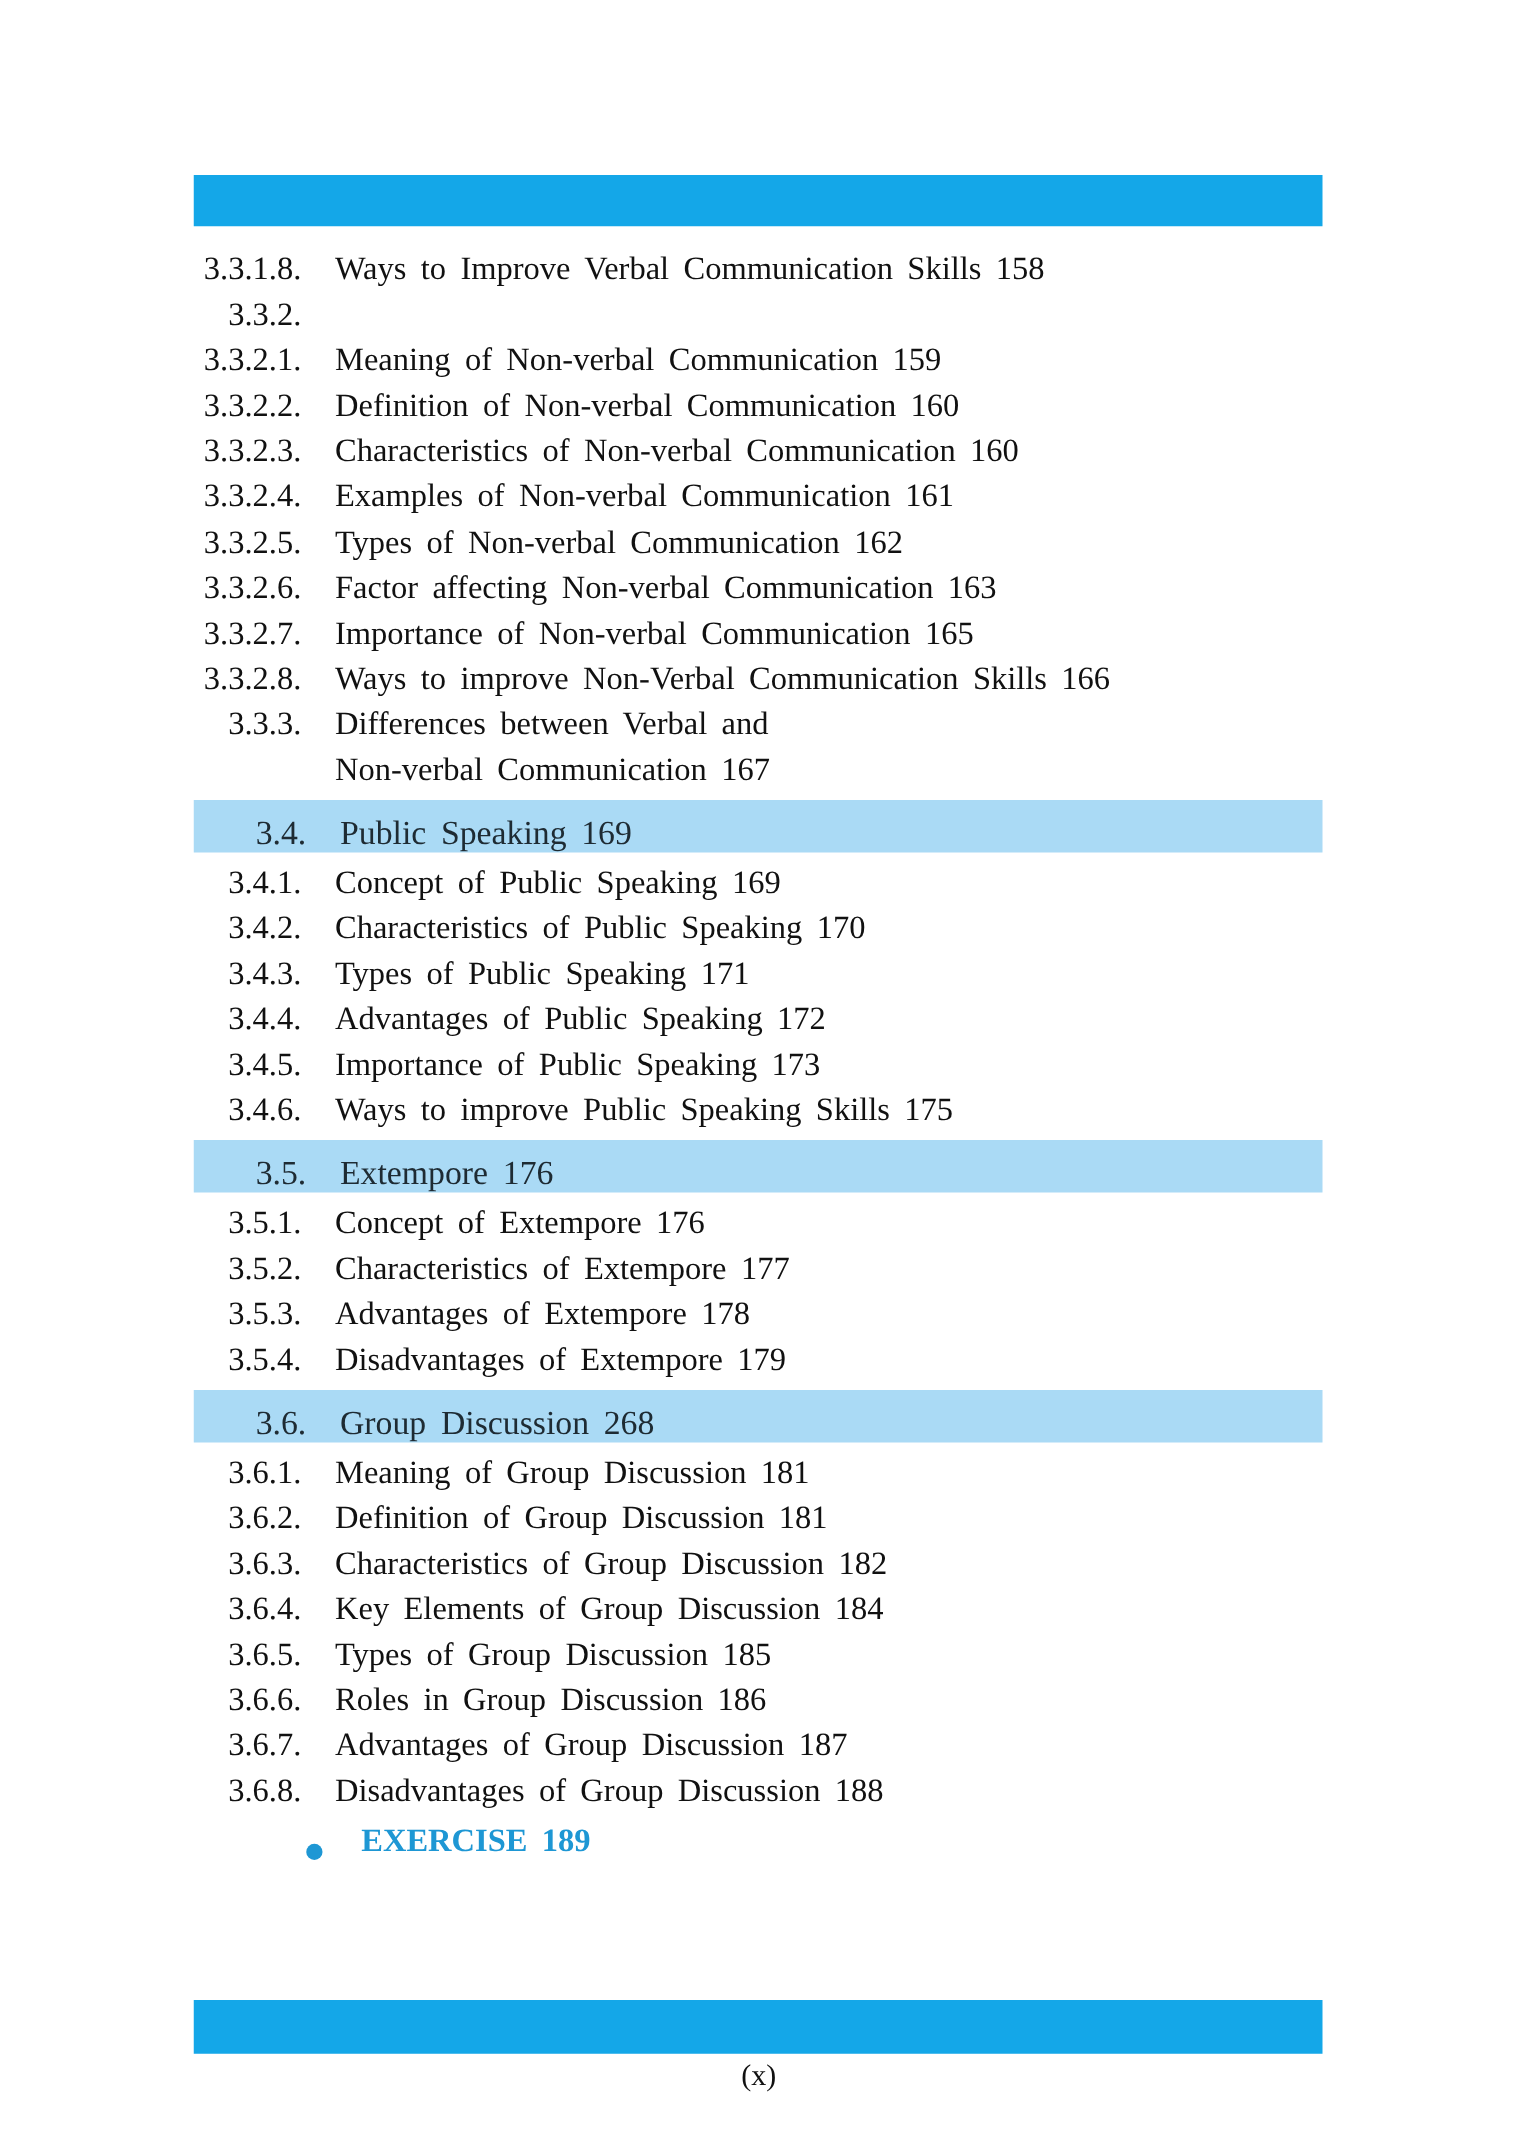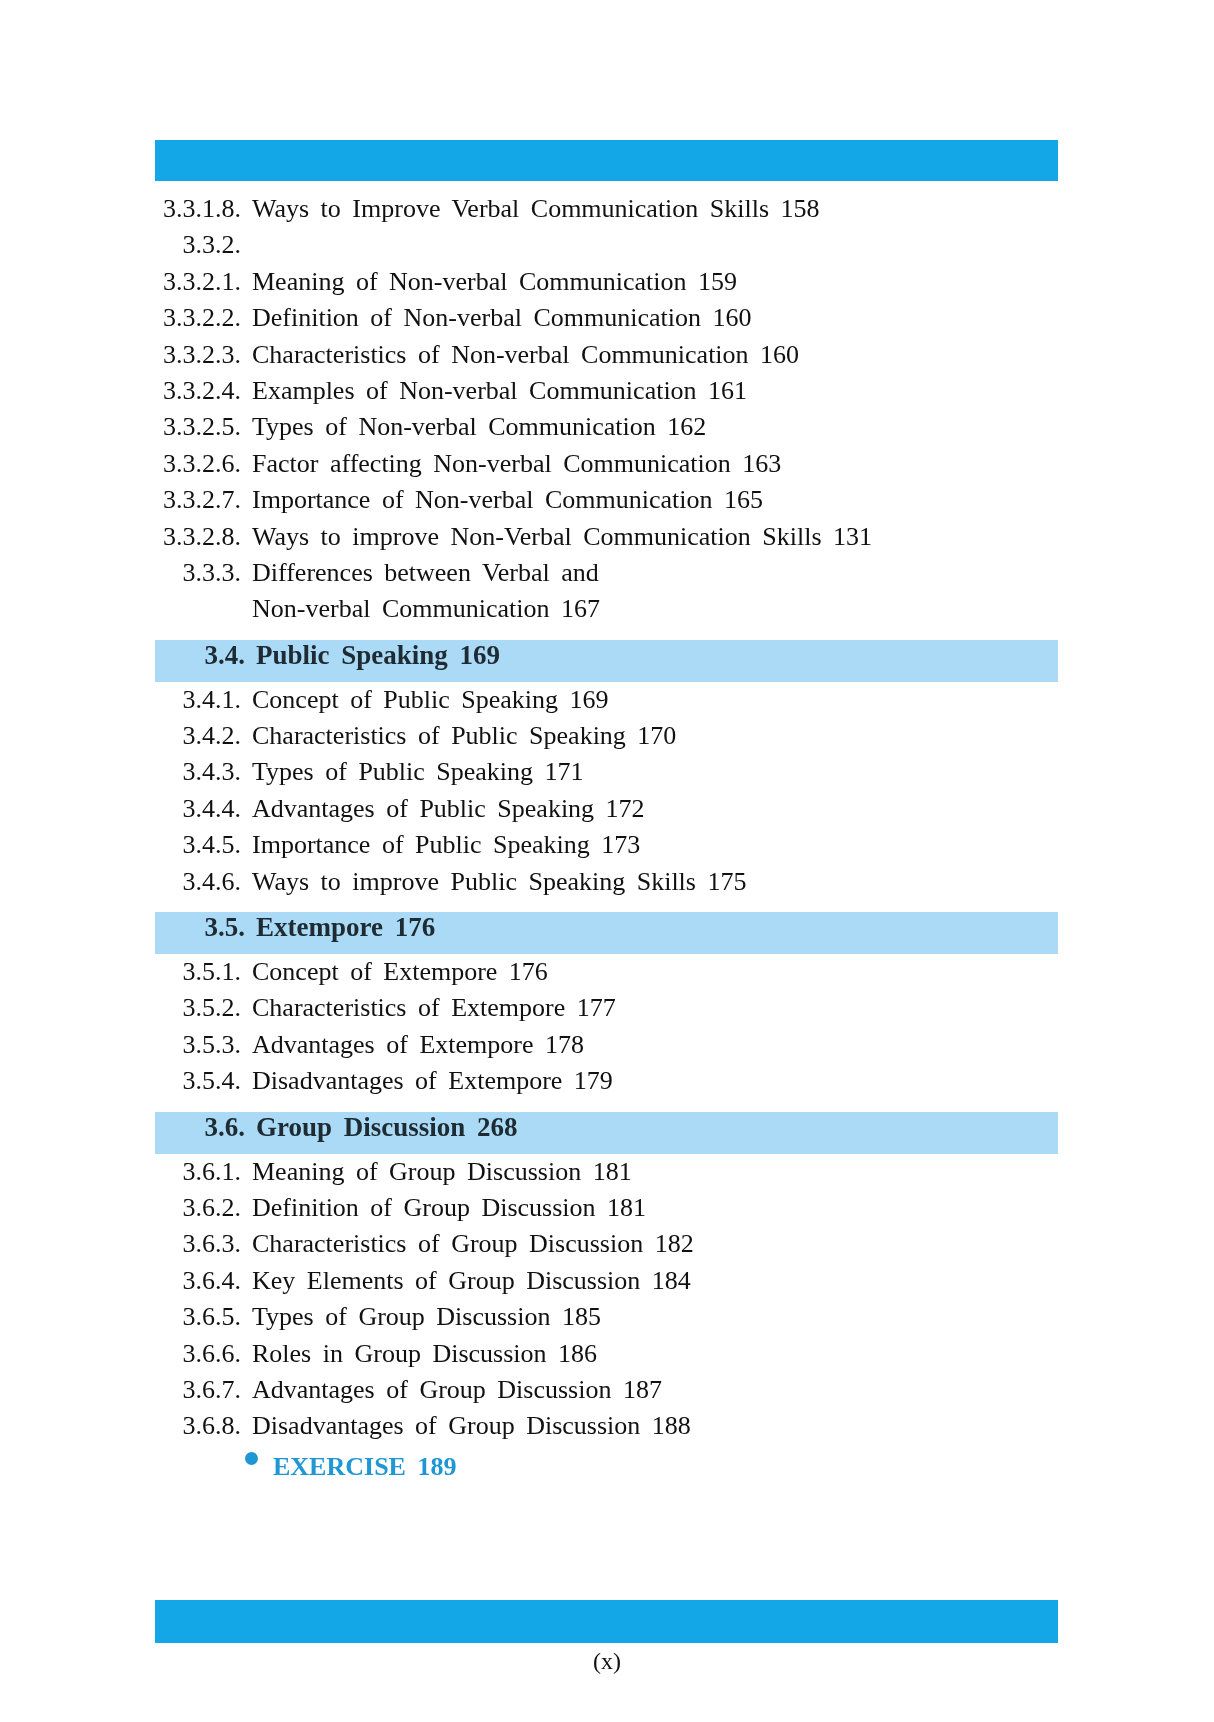--- a/index.html
+++ b/index.html
@@ -20,41 +20,42 @@
     background: var(--banner, #14A7E8);
   }
   .banner.top { top: 140px; height: 41px; }
   .banner.bottom { top: 1600px; height: 43px; }
   .content {
     position: absolute;
     left: 155px; top: 194px; width: 903px;
   }
   .row {
     display: flex;
-    align-items: flex-start;
+    align-items: flex-end;
     height: 36.4px;
     font-size: 26px;
     color: var(--bodytext, #111111);
     word-spacing: 5px;
+    gap: 16px;
   }
   .num {
     flex: none;
     width: 86px;
     text-align: right;
     white-space: nowrap;
   }
   .ttl {
     margin-left: 11px;
     white-space: nowrap;
   }
   .row.header {
     height: 42px;
     margin: 9px 0 3px 0;
     background: var(--highlight, #AADAF5);
-    font-weight: bold;
+    font-weight: normal;
     font-size: 27px;
     color: #1e2b33;
   }
   .row.header .num { width: 90px; }
   .row.exercise {
     margin-top: 4px;
   }
   .bullet {
     flex: none;
     display: inline-block;
@@ -116,21 +117,21 @@
       <div class="row item">
         <span class="num">3.3.2.6.</span>
         <span class="ttl">Factor affecting Non-verbal Communication 163</span>
       </div>
       <div class="row item">
         <span class="num">3.3.2.7.</span>
         <span class="ttl">Importance of Non-verbal Communication 165</span>
       </div>
       <div class="row item">
         <span class="num">3.3.2.8.</span>
-        <span class="ttl">Ways to improve Non-Verbal Communication Skills 131</span>
+        <span class="ttl">Ways to improve Non-Verbal Communication Skills 166</span>
       </div>
       <div class="row item">
         <span class="num">3.3.3.</span>
         <span class="ttl">Differences between Verbal and</span>
       </div>
       <div class="row cont">
         <span class="num"></span>
         <span class="ttl">Non-verbal Communication 167</span>
       </div>
       <div class="row header">

